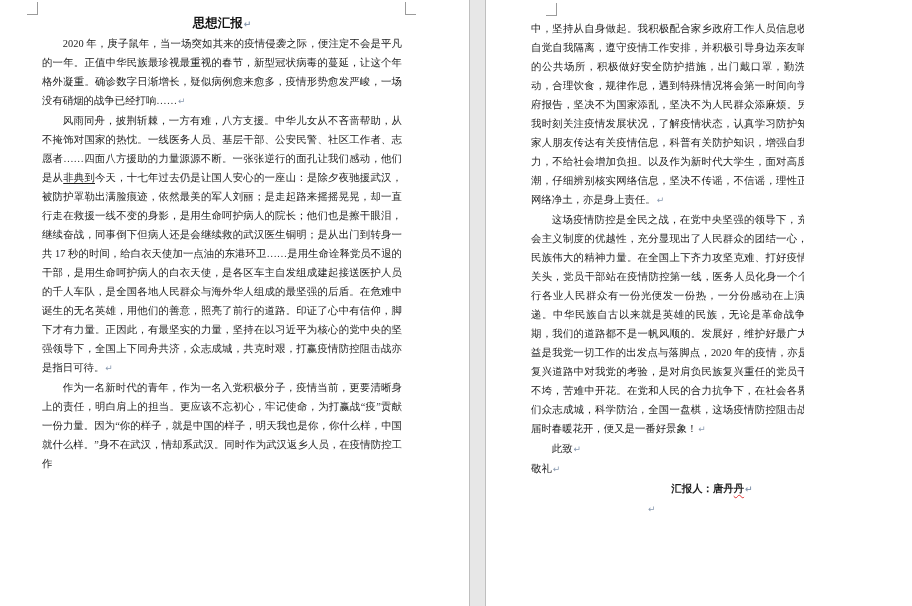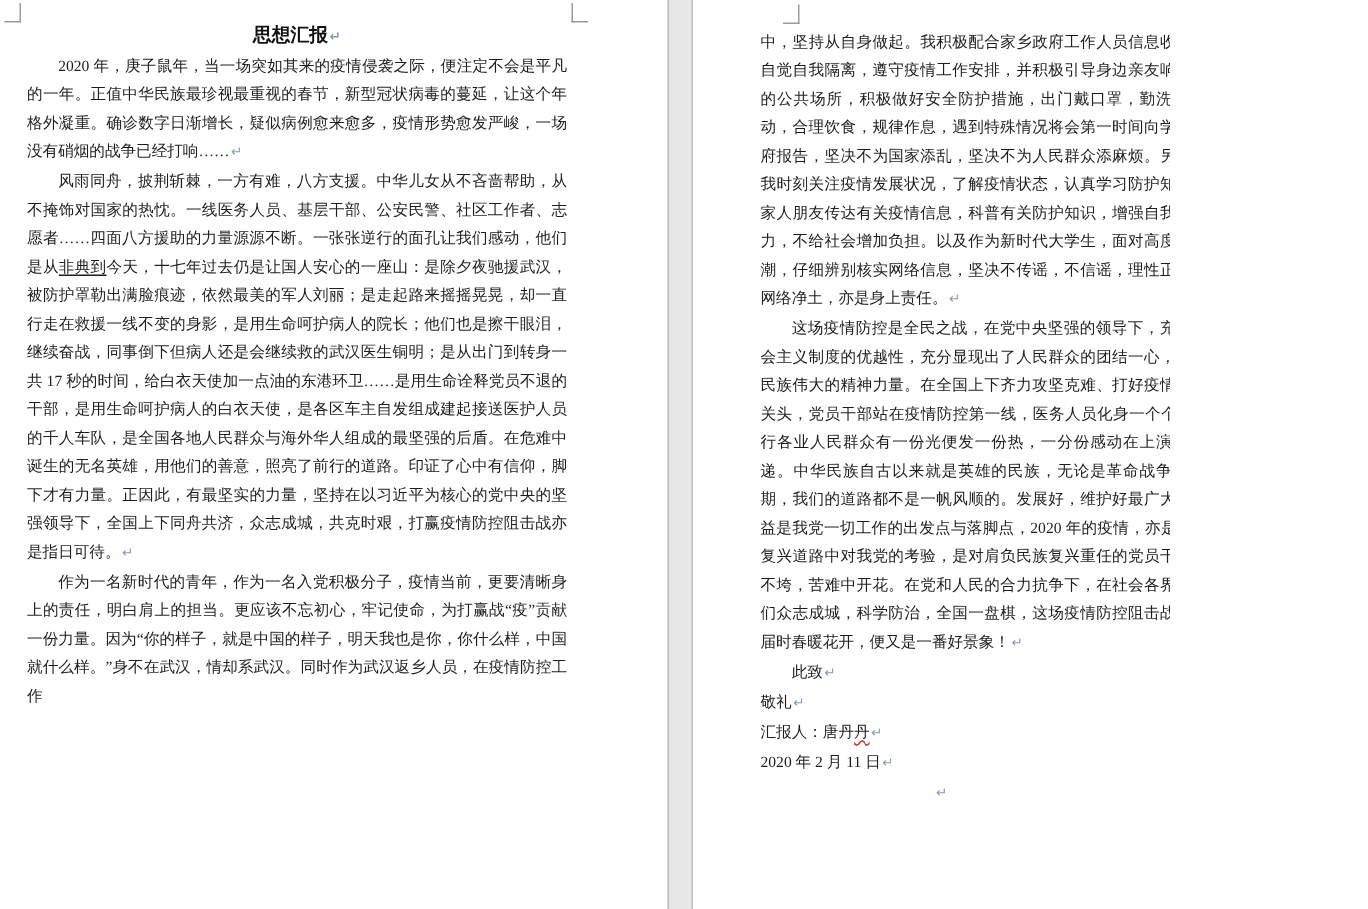--- a/index.html
+++ b/index.html
@@ -3,20 +3,21 @@
 <meta charset="utf-8">
 <style>
   html, body { margin: 0; padding: 0; background: #ffffff; }
   .canvas {
     position: relative;
     width: 780px;
     height: 606px;
     overflow: hidden;
     background: #ffffff;
     font-family: "Liberation Serif", "DejaVu Serif", serif;
+    margin-left: 24px;
   }
   .page {
     position: absolute;
     top: 0;
     height: 606px;
     background: #ffffff;
   }
   .page-1 { left: 0; width: 445px; }
   .page-2 { left: 462px; width: 436px; }
   .page-gap {
@@ -65,21 +66,21 @@
   .doc-title {
     margin: 0;
     font-size: 12.5px;
     font-weight: bold;
     text-align: center;
     text-indent: 0;
     line-height: 19px;
     color: #111111;
   }
   .no-indent   { text-indent: 0 !important; }
-  .align-right { text-align: left; text-indent: 0 !important; }
+  .align-right { text-align: center; text-indent: 0 !important; font-weight: bold; }
   .empty-line  { text-indent: 0 !important; padding-left: 116px; }
 
   .pilcrow {
     color: #8a9ab0;
     font-family: "DejaVu Sans", sans-serif;
     font-size: 9px;
     margin-left: 1px;
   }
   .sp-red {
     text-decoration-line: underline;
@@ -127,20 +128,19 @@
     <p class="no-indent"><span>中，坚持从自身做起。我积极配合家乡政府工作人员信息收集以及排查工作，自觉自我隔离，遵守疫情工作安排，并积极引导身边亲友响应，不去人员密集的公共场所，积极做好安全防护措施，出门戴口罩，勤洗手勤消毒，适度运动，合理饮食，规律作息，遇到特殊情况将会第一时间向学校与居住地有关政府报告，坚决不为国家添乱，坚决不为人民群众添麻烦。另外通过网络电视，我时刻关注疫情发展状况，了解疫情状态，认真学习防护知识，也积极向身边家人朋友传达有关疫情信息，科普有关防护知识，增强自我防范意识和防护能力，不给社会增加负担。以及作为新时代大学生，面对高度密集的网络信息浪潮，仔细辨别核实网络信息，坚决不传谣，不信谣，理性正确看待疫情。维护网络净土，亦是身上责任。</span><span class="pilcrow">↵</span></p>
 
     <p><span>这场疫情防控是全民之战，在党中央坚强的领导下，充分发挥出了我国社会主义制度的优越性，充分显现出了人民群众的团结一心，充分</span><span class="sp-red">彰显</span><span>出了中华民族伟大的精神力量。在全国上下齐力攻坚克难、打好疫情防控阻击战的紧要关头，党员干部站在疫情防控第一线，医务人员化身一个个最美“逆行者”，各行各业人民群众有一份光便发一份热，一分份感动在上演，一份份真情在传递。中华民族自古以来就是英雄的民族，无论是革命战争年代，还是和平时期，我们的道路都不是一帆风顺的。发展好，维护好最广大人民群众的根本利益是我党一切工作的出发点与落脚点，2020 年的疫情，亦是走向中华民族伟大复兴道路中对我党的考验，是对肩负民族复兴重任的党员干部的考验。风雨压不垮，苦难中开花。在党和人民的合力抗争下，在社会各界的全力以赴中，我们众志成城，科学防治，全国一盘棋，这场疫情防控阻击战，我们必定胜利！届时春暖花开，便又是一番好景象！</span><span class="pilcrow">↵</span></p>
 
     <p><span>此致</span><span class="pilcrow">↵</span></p>
 
     <p class="no-indent"><span>敬礼</span><span class="pilcrow">↵</span></p>
 
     <p class="align-right"><span>汇报人：唐丹</span><span class="sp-red">丹</span><span class="pilcrow">↵</span></p>
 
-    <p class="align-right"><span>2020 年 2 月 11 日</span><span class="pilcrow">↵</span></p>
 
     <p class="empty-line"><span class="pilcrow">↵</span></p>
   </div>
 
   <div class="scrollbar-track"></div>
 
 </div>
 
 </body></html>

